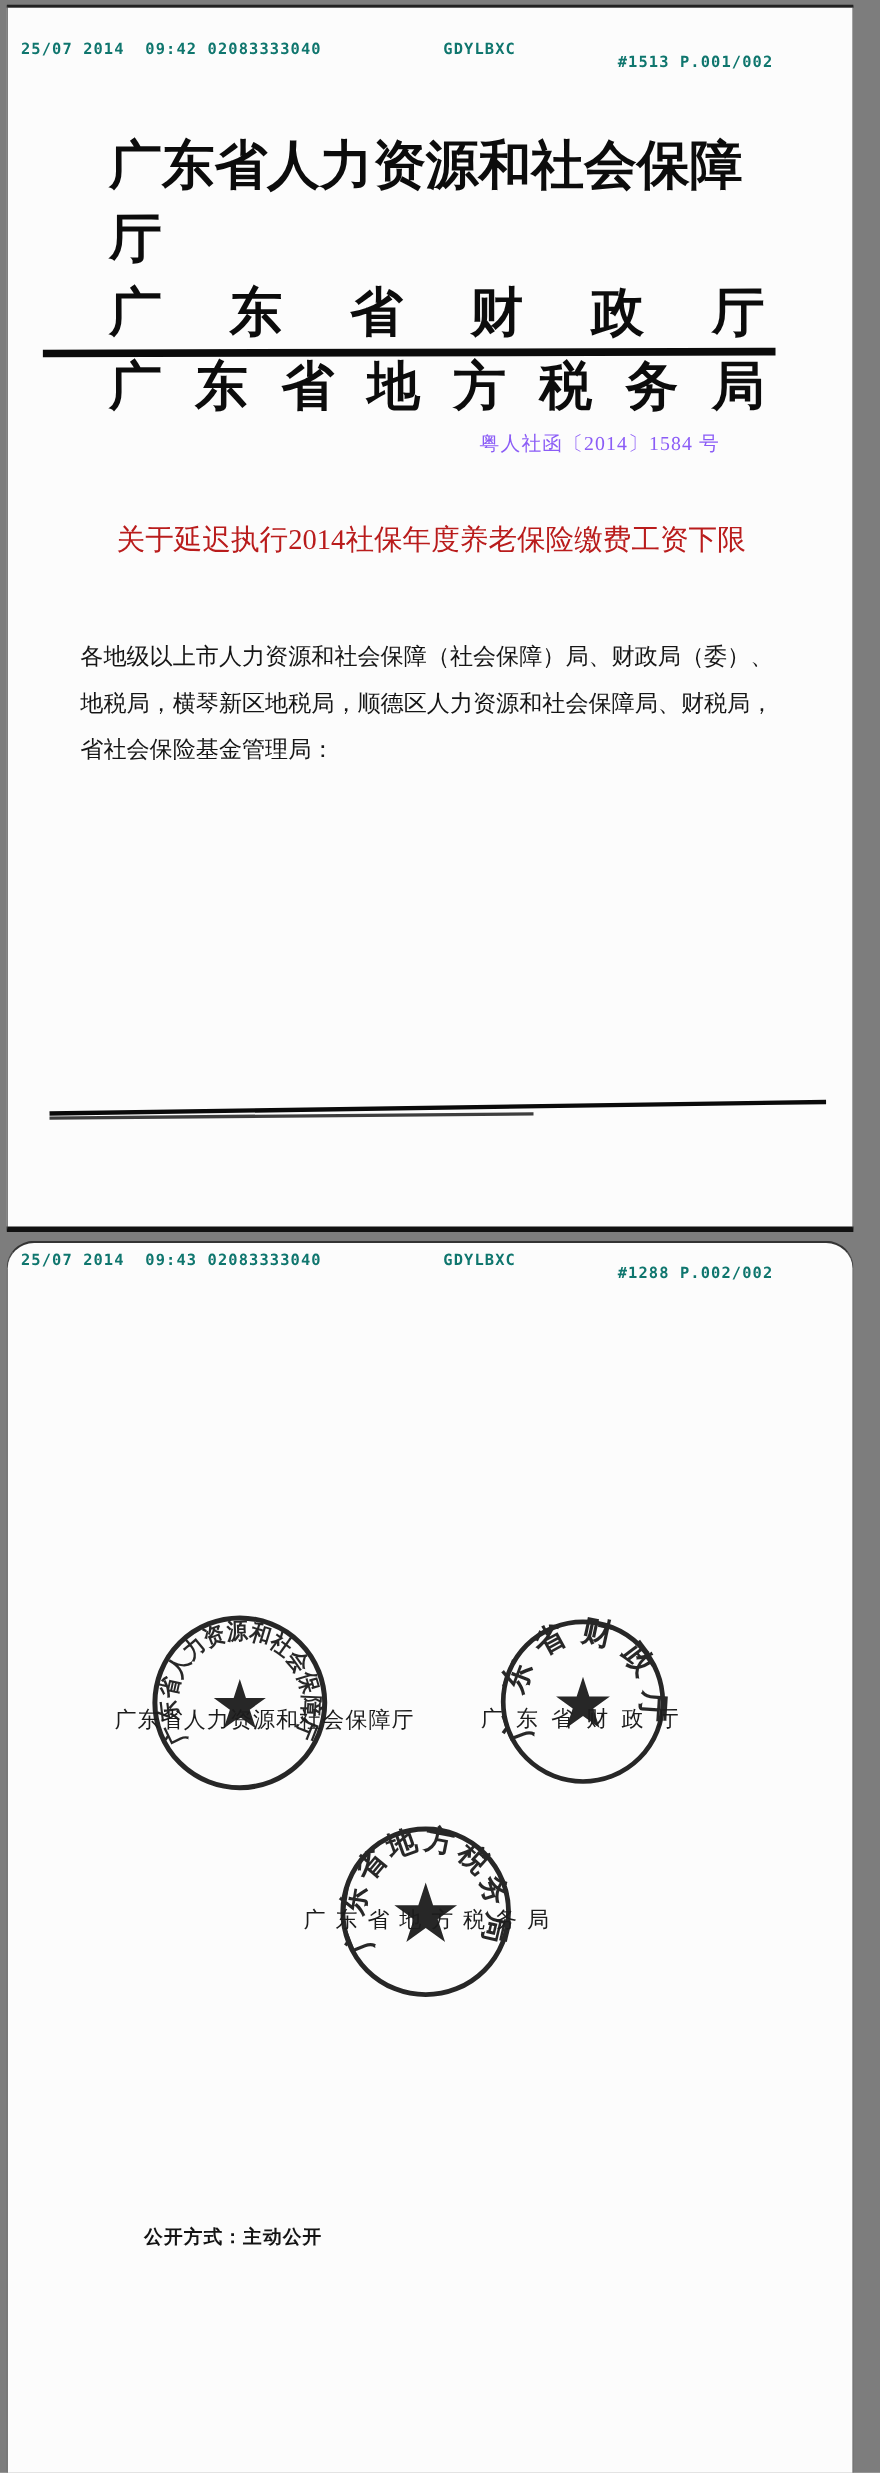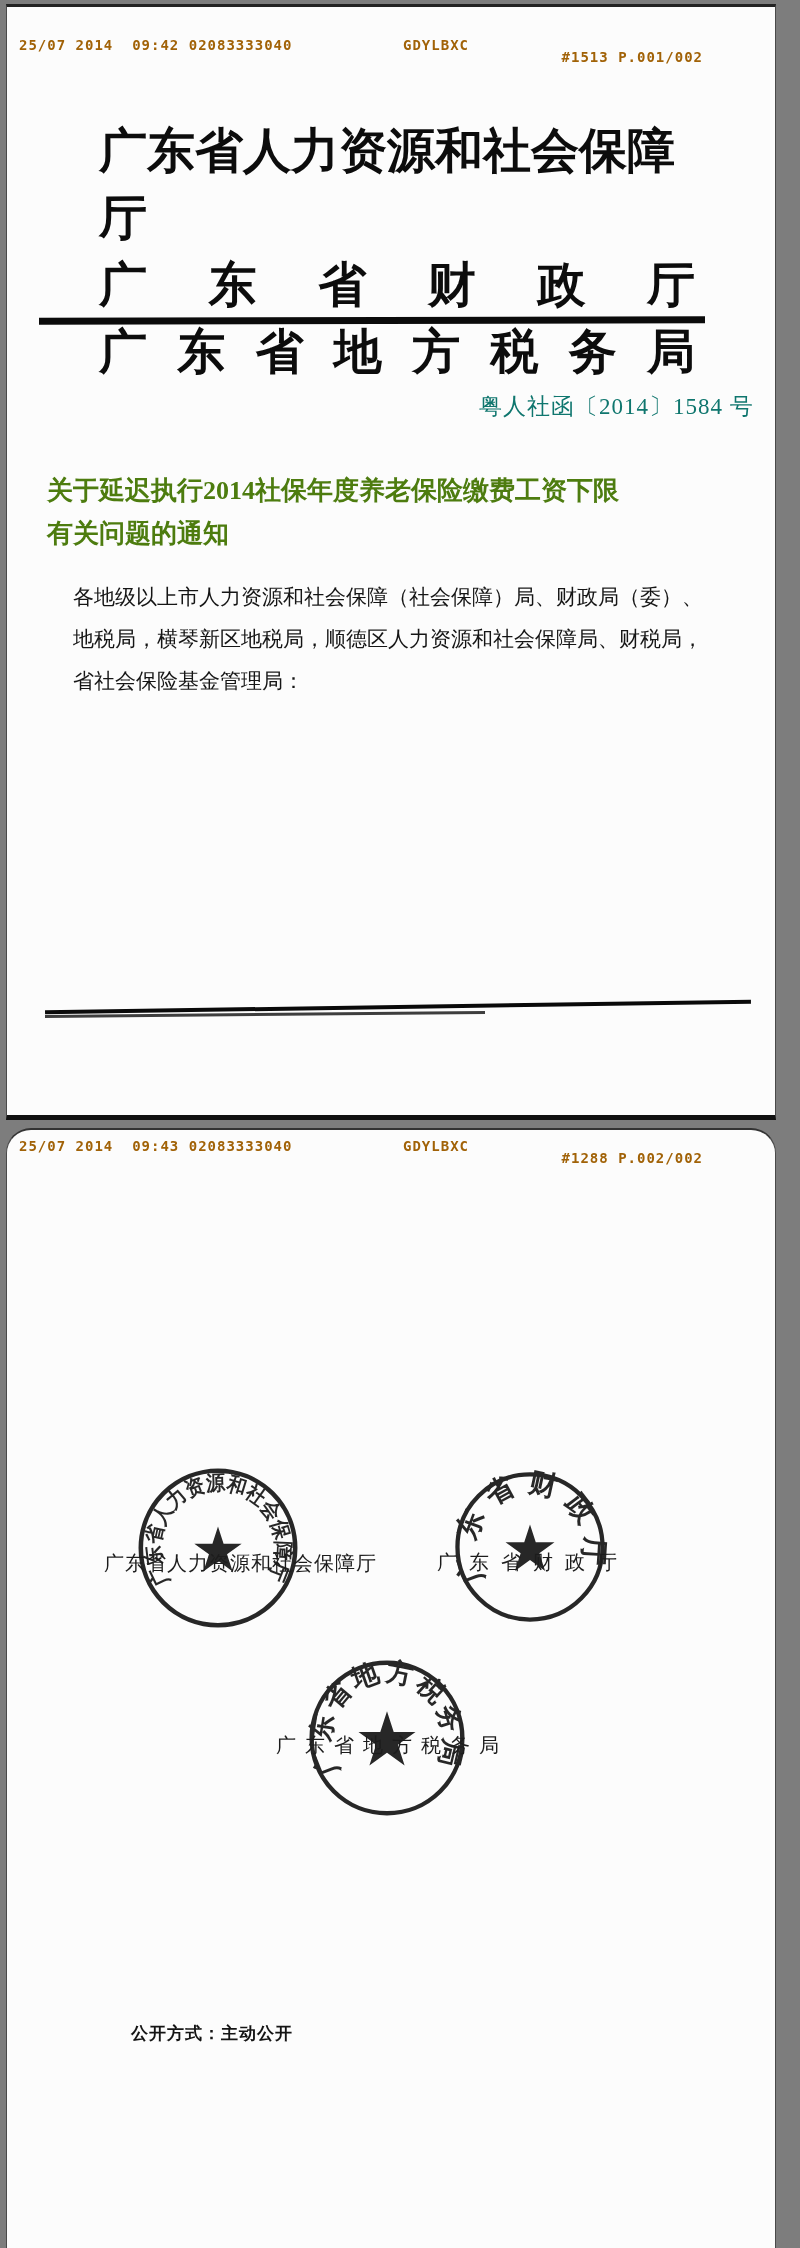--- a/index.html
+++ b/index.html
@@ -16,21 +16,21 @@
     background:#fcfcfc;
     border-left:1px solid #4a4a4a;border-right:1px solid #4a4a4a;
     box-sizing:border-box;
   }
   #page1{top:4px;height:1116px;border-top:3px solid #222;border-bottom:5px solid #111;}
   #page2{top:1128px;height:1439px;border-top:2px solid #333;border-bottom:4px solid #111;border-radius:25px;}
 
   .faxheader{
     position:absolute;left:0;right:0;
     font-family:"DejaVu Sans Mono", monospace;
-    font-size:14px;font-weight:bold;color:#a16207;
+    font-size:14px;font-weight:bold;color:#0f766e;
     white-space:pre;letter-spacing:1px;
   }
   .fax-left{position:absolute;left:12px;top:0;}
   .fax-center{position:absolute;left:396px;top:0;}
   .fax-right{position:absolute;right:72px;top:12px;}
 
   .letterhead{
     position:absolute;left:92px;top:110px;width:596px;
     font-weight:bold;font-size:48px;line-height:67px;
     color:#0c0c0c;
@@ -39,27 +39,27 @@
   .letterhead .lh-line{width:100%;}
   .letterhead .justify{text-align:justify;text-align-last:justify;}
 
   .head-rule{
     position:absolute;left:32px;top:310px;width:666px;height:7px;
     background:#0b0b0b;transform:rotate(-0.15deg);
   }
 
   .doc-number{
     position:absolute;left:429px;top:384px;
-    font-size:23px;letter-spacing:1px;color:#0f766e;margin-left:43px;
+    font-size:18px;letter-spacing:1px;color:#8b5cf6;
   }
 
   .doc-title{
     position:absolute;left:40px;width:690px;top:462px;
-    text-align:left;font-weight:bold;font-size:26px;line-height:43px;
-    color:#4d7c0f;
+    text-align:center;font-weight:normal;font-size:26px;line-height:43px;
+    color:#b91c1c;
   }
 
   .bodytext{
     position:absolute;left:66px;width:630px;
     font-size:21px;color:#151515;
     text-align:justify;
   }
   #page1 .bodytext{top:569px;line-height:42px;}
   #page2 .bodytext{top:160px;line-height:46px;}
   .bodytext p{margin:0;font-family:Liberation Serif, serif;}
@@ -115,21 +115,20 @@
     <div class="lh-line justify">广东省财政厅</div>
     <div class="lh-line justify">广东省地方税务局</div>
   </div>
 
   <div class="head-rule"></div>
 
   <div class="doc-number">粤人社函〔2014〕1584 号</div>
 
   <div class="doc-title">
     <div>关于延迟执行2014社保年度养老保险缴费工资下限</div>
-    <div>有关问题的通知</div>
   </div>
 
   <div class="bodytext">
     <p>各地级以上市人力资源和社会保障（社会保障）局、财政局（委）、地税局，横琴新区地税局，顺德区人力资源和社会保障局、财税局，省社会保险基金管理局：</p>
   </div>
 
   <div class="artifact-line"></div>
   <div class="artifact-line2"></div>
 </div>
 

